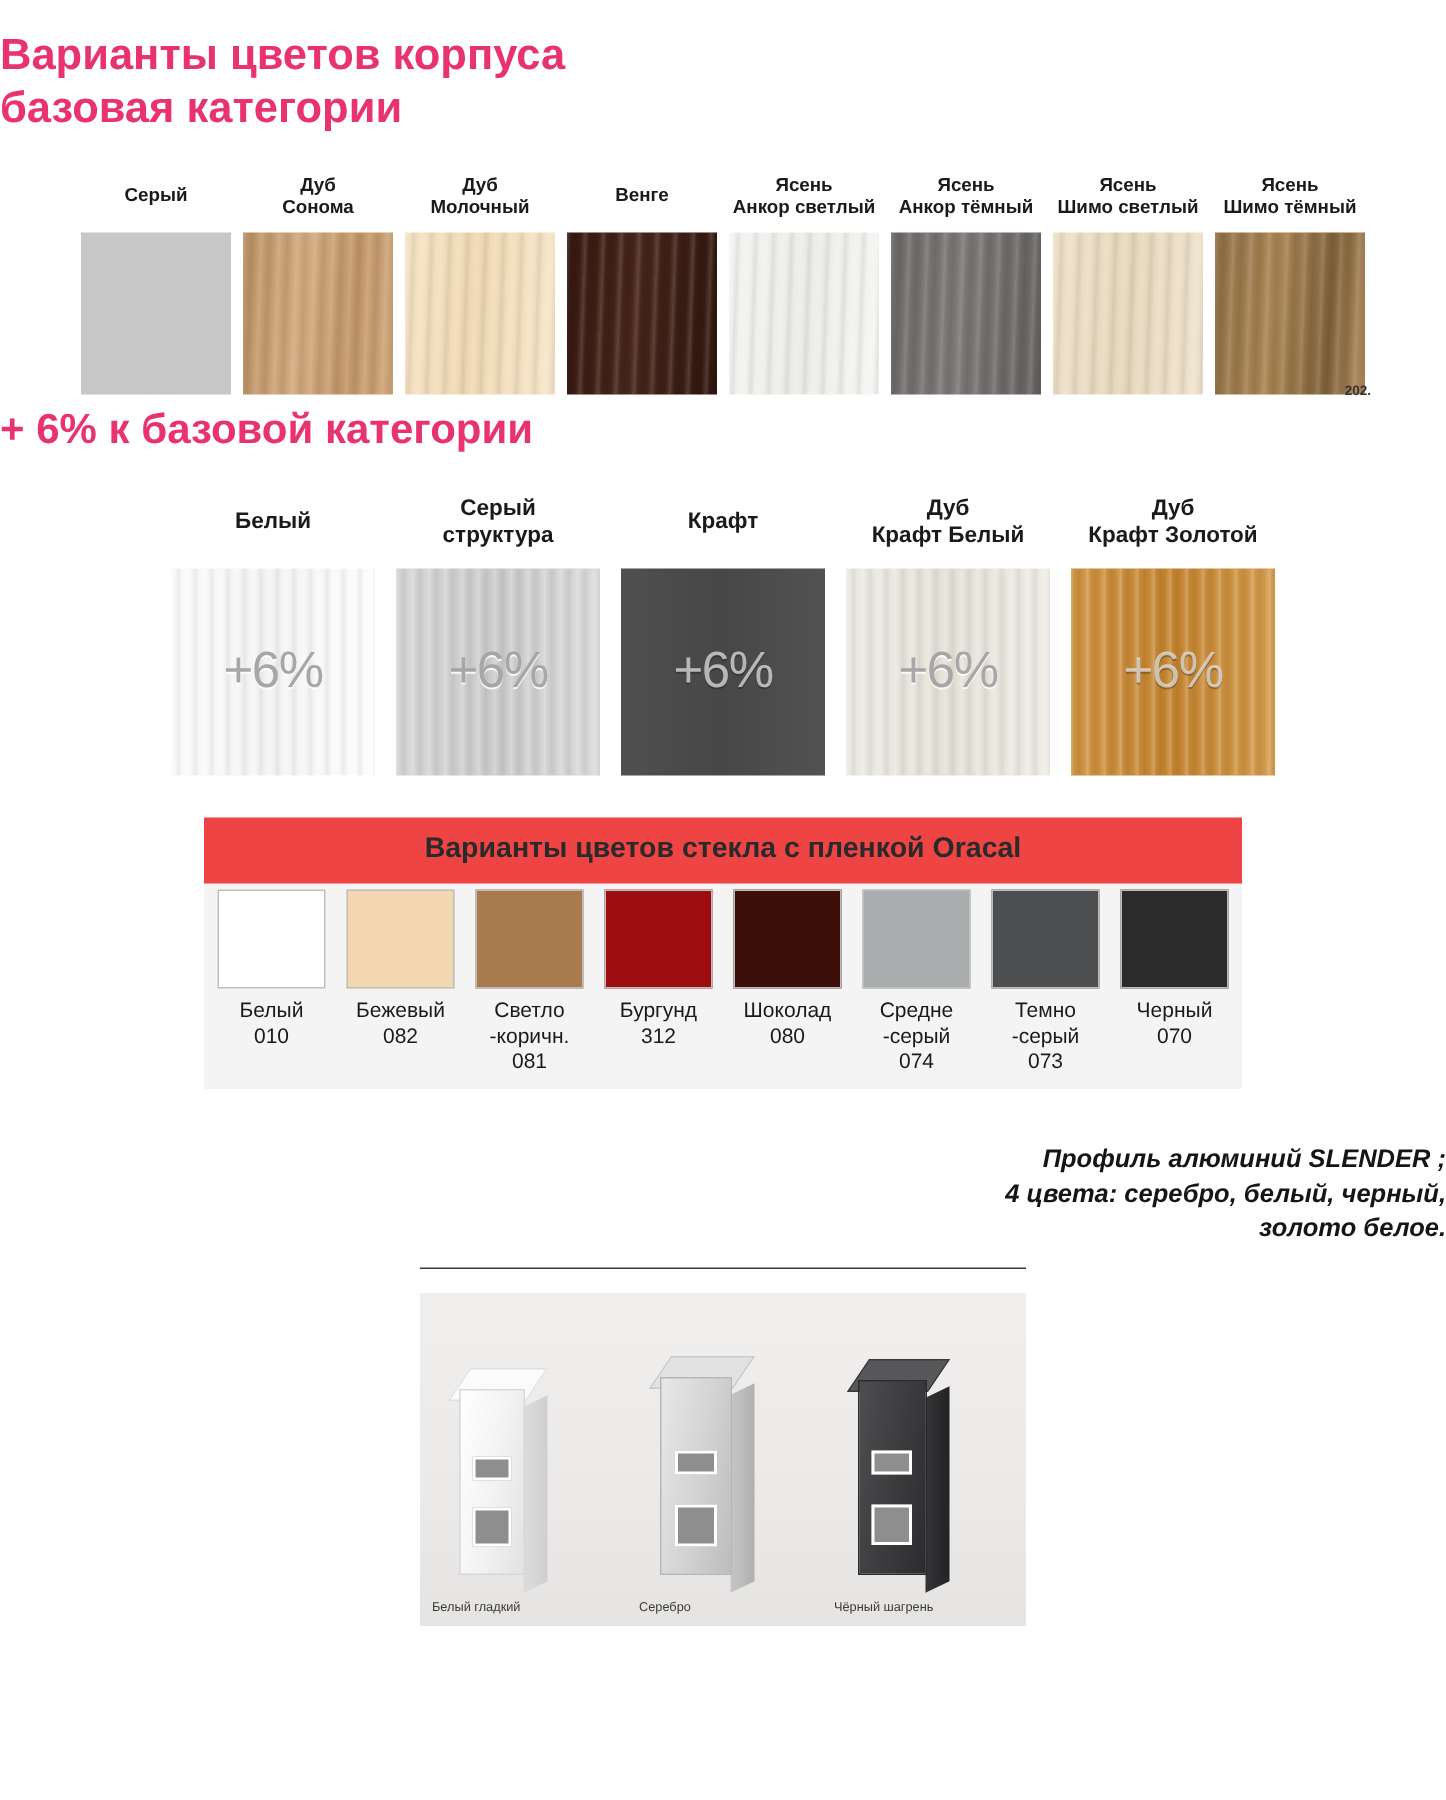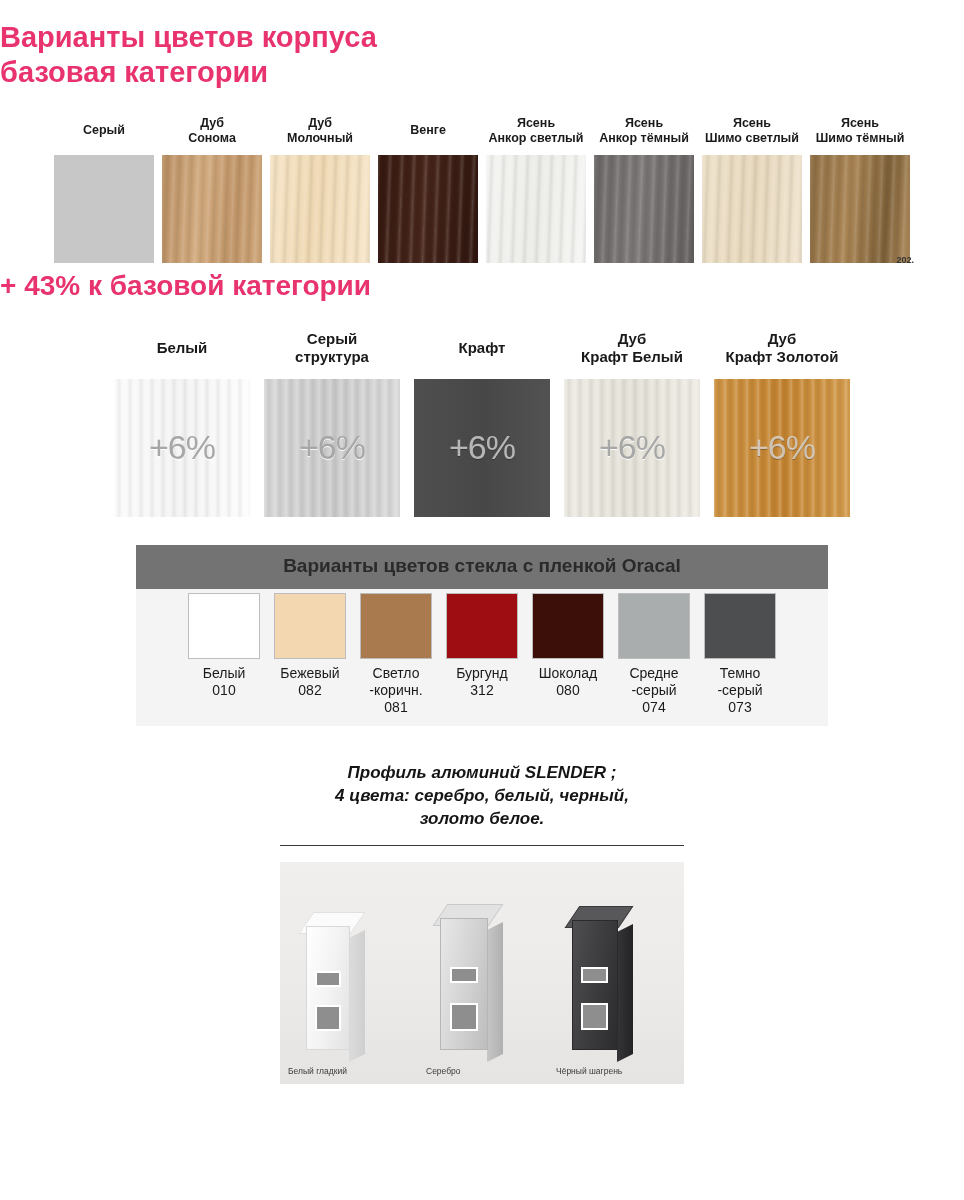--- a/index.html
+++ b/index.html
@@ -157,21 +157,21 @@
     margin-left: auto;
     margin-right: auto;
     background: #f4f4f4;
   }
   .oracal-title {
     text-align: center;
     font-size: 19px;
     font-weight: bold;
     padding: 10px 0 12px 0;
     color: #2a2a2a;
-    background: #737373;
+    background: #ef4444;
   }
   .oracal-row {
     display: flex;
     justify-content: center;
     padding: 4px 0 0 0;
   }
   .oracal-col {
     width: 86px;
     display: flex;
     flex-direction: column;
@@ -187,21 +187,21 @@
     font-size: 14px;
     text-align: center;
     line-height: 1.22;
     padding: 6px 1px 10px 1px;
     color: #1a1a1a;
   }
 
   
   .profile-note {
     margin-top: 36px;
-    text-align: center;
+    text-align: right;
     font-style: italic;
     font-weight: bold;
     font-size: 17px;
     line-height: 1.35;
     color: #151515;
   }
   .divider {
     width: 404px;
     height: 1px;
     background: #3a3a3a;
@@ -368,21 +368,21 @@
 
   <div class="base-col">
     <div class="base-label">Ясень<br>Шимо тёмный</div>
     <div class="base-swatch wood-grain" style="background:linear-gradient(95deg,#8f6f45,#a98453 40%,#7e6139 75%,#b08c5c)"></div>
     <div class="tiny-note">202.</div>
   </div>
 
 </div>
 
 <div class="heading heading-2">
-  <div>+ 43% к базовой категории</div>
+  <div>+ 6% к базовой категории</div>
 </div>
 
 <div class="lux-strip">
 
   <div class="lux-col">
     <div class="lux-label">Белый</div>
     <div class="lux-swatch vgrain" style="background:linear-gradient(90deg,#fbfbfb,#f3f3f3,#fdfdfd)">
       <span class="lux-badge">+6%</span>
     </div>
   </div>
@@ -449,20 +449,24 @@
     <div class="oracal-col">
       <div class="oracal-swatch" style="background:#a9adae"></div>
       <div class="oracal-label">Средне<br>-серый<br>074</div>
     </div>
 
     <div class="oracal-col">
       <div class="oracal-swatch" style="background:#4c4e50"></div>
       <div class="oracal-label">Темно<br>-серый<br>073</div>
     </div>
 
+    <div class="oracal-col">
+      <div class="oracal-swatch" style="background:#2b2b2b"></div>
+      <div class="oracal-label">Черный<br>070</div>
+    </div>
 
   </div>
 </div>
 
 <div class="profile-note">
   <div>Профиль алюминий SLENDER ;</div>
   <div>4 цвета: серебро, белый, черный,</div>
   <div>золото белое.</div>
 </div>
 <div class="divider"></div>

